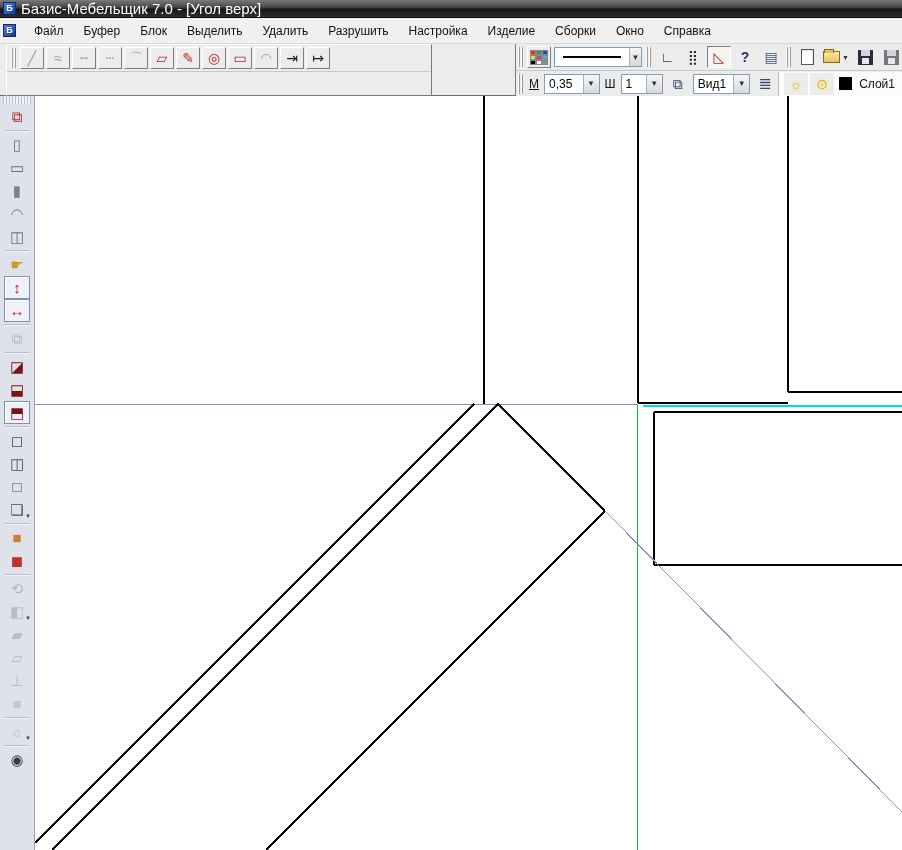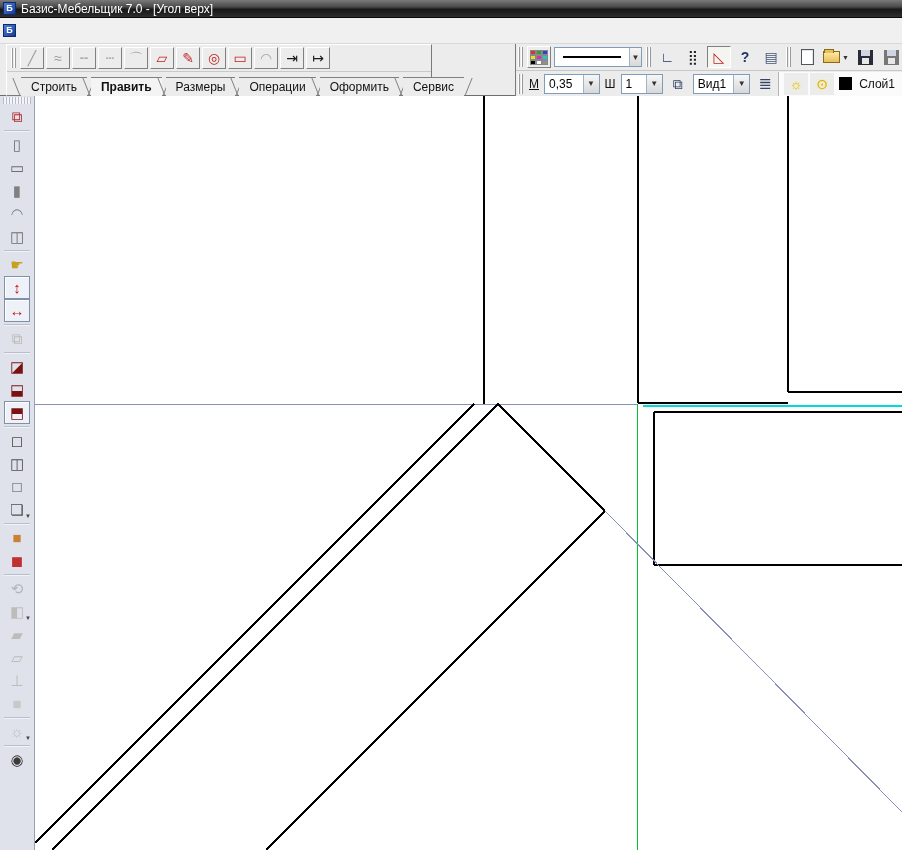--- a/index.html
+++ b/index.html
@@ -6,21 +6,21 @@
   html,body { width:902px; height:850px; overflow:hidden;
     font-family:"Liberation Sans", sans-serif; background:#ececec; }
 
   
   .titlebar { height:18px; display:flex; align-items:center; gap:5px; padding-left:3px;
     background:linear-gradient(180deg,#7a7a7a 0%,#4a4a4a 40%,#181818 55%,#2e2e2e 100%);
     border-bottom:1px solid #0a0a0a; }
   .app-icon { width:13px; height:13px; flex:0 0 auto;
     background:linear-gradient(135deg,#4d7fe0,#173a8e); border:1px solid #0e2a6e;
     color:#fff; font-size:9px; font-weight:bold; line-height:11px; text-align:center; }
-  .title-text { color:#ffffff; font-size:12px; white-space:nowrap; }
+  .title-text { color:#ffffff; font-size:15px; white-space:nowrap; }
 
   
   .menubar { height:26px; background:#f0f0f0; display:flex; align-items:center;
     padding-left:3px; border-bottom:1px solid #d9d9d9; }
   .menubar .app-icon { margin-right:8px; }
   .menu-item { font-size:12px; color:#111; padding:4px 10px; cursor:default; white-space:nowrap; }
 
   
   .toolbars { position:relative; height:52px; background:#ececec; border-bottom:1px solid #6e6e6e; }
   .tb-left { position:absolute; left:6px; top:0; width:426px; height:52px;
@@ -86,20 +86,33 @@
 </head>
 <body>
 
 <div class="titlebar">
   <div class="app-icon">Б</div>
   <div class="title-text">Базис-Мебельщик 7.0 - [Угол верх]</div>
 </div>
 
 <div class="menubar">
   <div class="app-icon">Б</div>
+  <div style="display:flex">
+      <div class="menu-item">Файл</div>
+      <div class="menu-item">Буфер</div>
+      <div class="menu-item">Блок</div>
+      <div class="menu-item">Выделить</div>
+      <div class="menu-item">Удалить</div>
+      <div class="menu-item">Разрушить</div>
+      <div class="menu-item">Настройка</div>
+      <div class="menu-item">Изделие</div>
+      <div class="menu-item">Сборки</div>
+      <div class="menu-item">Окно</div>
+      <div class="menu-item">Справка</div>
+    </div>
 </div>
 
 <div class="toolbars">
   <div class="tb-left">
     <div class="tb-left-row1">
       <div class="grip"></div>
       <div style="display:flex">
           <div class="tbtn" style="color: rgb(156, 156, 156);">╱</div>
           <div class="tbtn" style="color: rgb(156, 156, 156);">≈</div>
           <div class="tbtn" style="color: rgb(156, 156, 156);">╌</div>
@@ -107,28 +120,20 @@
           <div class="tbtn" style="color: rgb(156, 156, 156);">⌒</div>
           <div class="tbtn" style="color: rgb(192, 32, 32);">▱</div>
           <div class="tbtn" style="color: rgb(192, 32, 32);">✎</div>
           <div class="tbtn" style="color: rgb(192, 32, 32);">◎</div>
           <div class="tbtn" style="color: rgb(192, 32, 32);">▭</div>
           <div class="tbtn" style="color: rgb(168, 168, 168);">◠</div>
           <div class="tbtn" style="color: rgb(26, 26, 26);">⇥</div>
           <div class="tbtn" style="color: rgb(26, 26, 26);">↦</div>
         </div>
     </div>
-    <div class="tabstrip">
-        <div class="tab">Строить</div>
-        <div class="tab active">Править</div>
-        <div class="tab">Размеры</div>
-        <div class="tab">Операции</div>
-        <div class="tab">Оформить</div>
-        <div class="tab">Сервис</div>
-      </div>
   </div>
 
   <div class="tb-right">
     <div class="tb-row">
       <div class="grip"></div>
       <div class="tbtn">
         <div class="palette-grid">
             <div style="background: rgb(224, 48, 48);"></div>
             <div style="background: rgb(48, 160, 48);"></div>
             <div style="background: rgb(48, 64, 208);"></div>

